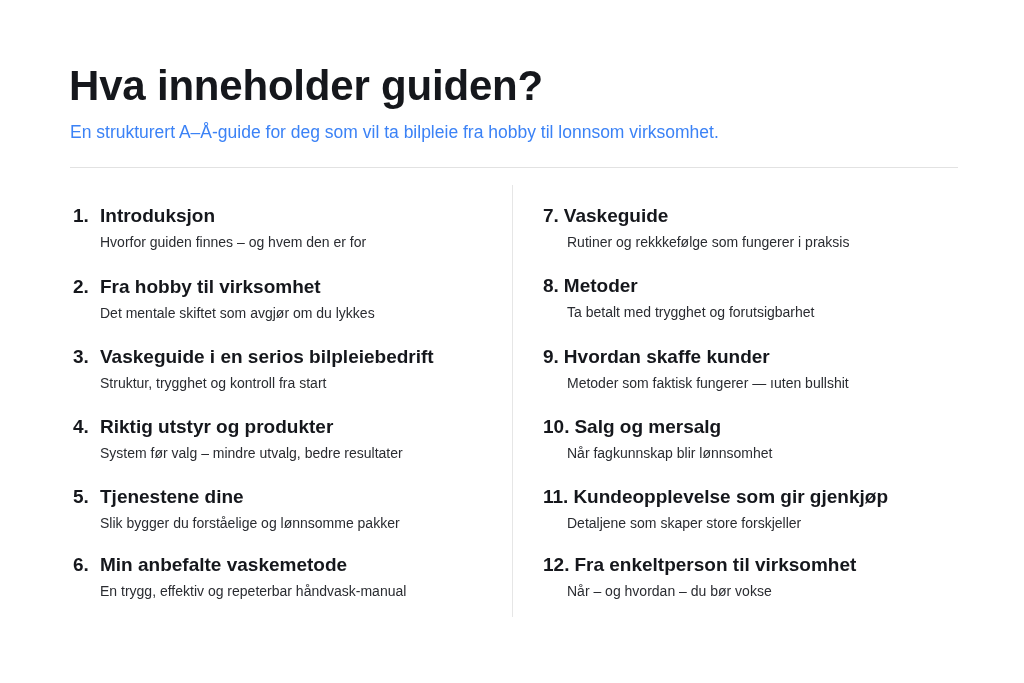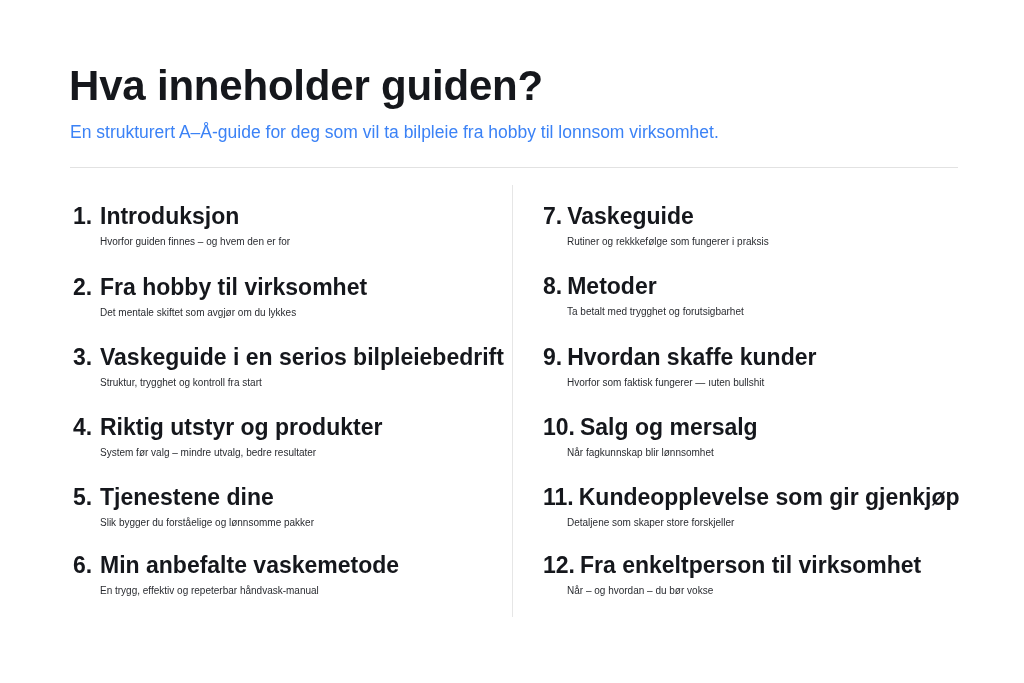--- a/index.html
+++ b/index.html
@@ -59,33 +59,33 @@
       top: 204px;
     }
     .col-left { left: 73px; }
     .col-right { left: 543px; }
     .item {
       position: absolute;
       left: 0;
       white-space: nowrap;
     }
     .item-title {
-      font-size: 23px;
+      font-size: 19px;
       font-weight: 700;
       color: #15171c;
       line-height: 24px;
       display: block;
     }
     .item-num {
       display: inline-block;
     }
     .col-left .item-num { width: 27px; }
     .col-right .item-num { margin-right: 5px; }
     .item-desc {
-      font-size: 10px;
+      font-size: 14px;
       font-weight: 400;
       color: #2a2c31;
       line-height: 22px;
       display: block;
       margin-top: 3px;
     }
     .col-left .item-desc { padding-left: 27px; }
     .col-right .item-desc { padding-left: 24px; }
   </style>
 </head>
@@ -127,21 +127,21 @@
   <div class="item" style="top:0px">
     <span class="item-title"><span class="item-num">7.</span><span>Vaskeguide</span></span>
     <span class="item-desc">Rutiner og rekkkefølge som fungerer i praksis</span>
   </div>
   <div class="item" style="top:70px">
     <span class="item-title"><span class="item-num">8.</span><span>Metoder</span></span>
     <span class="item-desc">Ta betalt med trygghet og forutsigbarhet</span>
   </div>
   <div class="item" style="top:141px">
     <span class="item-title"><span class="item-num">9.</span><span>Hvordan skaffe kunder</span></span>
-    <span class="item-desc">Hvorfor som faktisk fungerer — ıuten bullshit</span>
+    <span class="item-desc">Metoder som faktisk fungerer — ıuten bullshit</span>
   </div>
   <div class="item" style="top:211px">
     <span class="item-title"><span class="item-num">10.</span><span>Salg og mersalg</span></span>
     <span class="item-desc">Når fagkunnskap blir lønnsomhet</span>
   </div>
   <div class="item" style="top:281px">
     <span class="item-title"><span class="item-num">11.</span><span>Kundeopplevelse som gir gjenkjøp</span></span>
     <span class="item-desc">Detaljene som skaper store forskjeller</span>
   </div>
   <div class="item" style="top:349px">

